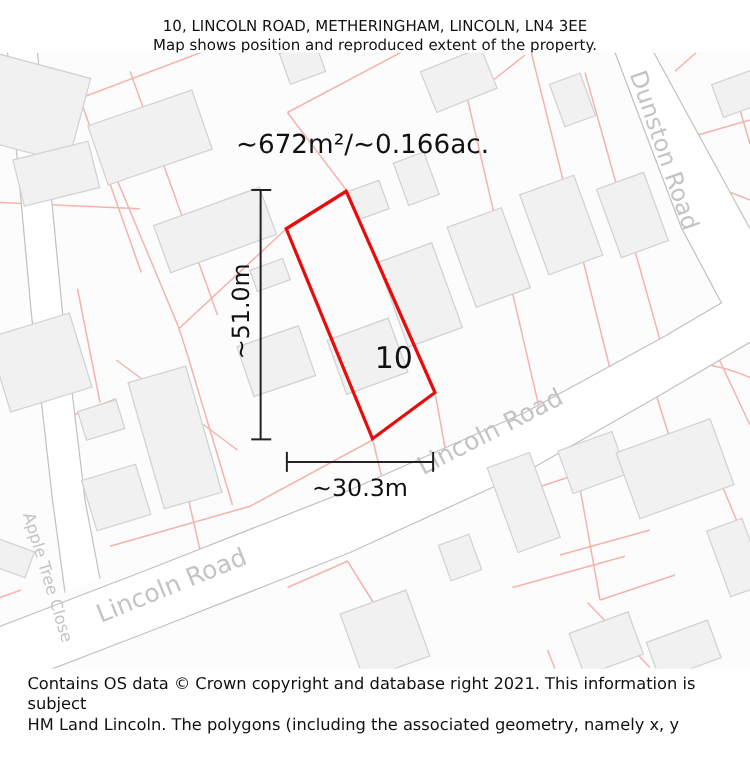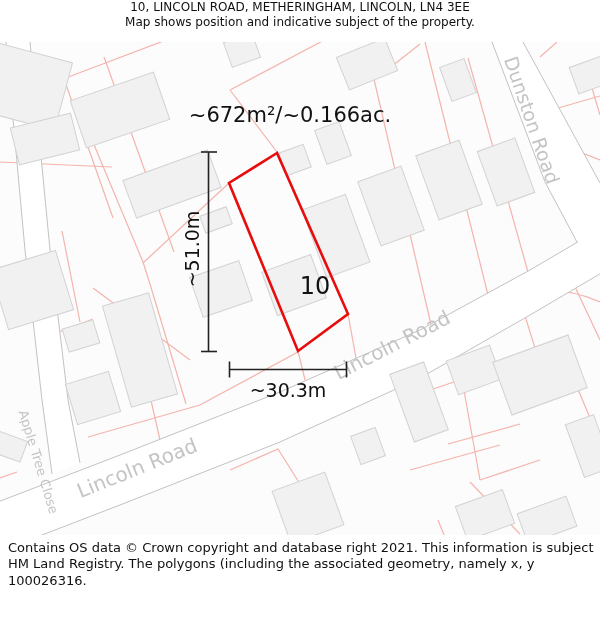--- a/index.html
+++ b/index.html
@@ -3,41 +3,41 @@
 <meta charset="utf-8">
 <style>
   :root{
     --background:#fcfcfc; --building-fill:#f1f1f1; --building-stroke:#d2d2d2;
     --boundary-pink:#f4b4ac; --road-edge:#c2c2c2; --road-label:#c4c4c4;
     --plot-outline:#e80c0c; --ink:#1a1a1a;
   }
   html,body{margin:0;padding:0;}
   body{width:600px;height:625px;background:#ffffff;font-family:"DejaVu Sans","Liberation Sans",sans-serif;color:var(--ink);}
   .page{width:600px;height:625px;overflow:hidden;display:flex;flex-direction:column;}
-  .header{height:42px;box-sizing:border-box;padding-top:0;text-align:center;font-size:12px;line-height:15px;color:#111;}
+  .header{height:42px;box-sizing:border-box;padding-top:14px;text-align:center;font-size:12px;line-height:15px;color:#111;}
   .map-wrap{position:relative;width:600px;height:493px;background:var(--background);overflow:hidden;}
   .map-wrap svg{display:block;}
   .bld{fill:var(--building-fill);stroke:var(--building-stroke);stroke-width:1;}
   .pink{fill:none;stroke:var(--boundary-pink);stroke-width:1.2;}
   .roadfill{fill:#ffffff;stroke:none;}
   .roadedge{fill:none;stroke:var(--road-edge);stroke-width:1;}
   .roadlabel{fill:var(--road-label);}
   .plot{fill:none;stroke:var(--plot-outline);stroke-width:2.6;stroke-linejoin:miter;}
   .dim{stroke:#222222;stroke-width:1.6;}
   .blacktext{fill:#111111;}
-  .footer{height:90px;box-sizing:border-box;padding:5px 5px 0 8px;font-size:13px;line-height:16.4px;color:#111;}
+  .footer{height:90px;box-sizing:border-box;padding:5px 5px 0 22px;font-size:13px;line-height:16.4px;color:#111;}
 </style>
 </head>
 <body>
 
 <div class="page">
 
   <div class="header">
     <div>10, LINCOLN ROAD, METHERINGHAM, LINCOLN, LN4 3EE</div>
-    <div>Map shows position and indicative subject of the property.</div>
+    <div>Map shows position and reproduced extent of the property.</div>
   </div>
 
   <div class="map-wrap">
     <svg width="600" height="493" viewBox="0 0 600 493">
 
       <g>
         <polyline class="pink" points="0,38 42,45 240,-30"></polyline>
         <polyline class="pink" points="63,34 113,176"></polyline>
         <polyline class="pink" points="104,15 174,210"></polyline>
         <polyline class="pink" points="0,120 112,125"></polyline>
@@ -144,17 +144,16 @@
         <text class="blacktext" x="288" y="355" text-anchor="middle" font-size="19">~30.3m</text>
       </g>
 
       <text class="blacktext" x="290" y="80" text-anchor="middle" font-size="21">~672m²/~0.166ac.</text>
       <text class="blacktext" x="315" y="252" text-anchor="middle" font-size="24">10</text>
     </svg>
   </div>
 
   <div class="footer">
     <div>Contains OS data © Crown copyright and database right 2021. This information is subject</div>
-    <div>HM Land Registry. The polygons (including the associated geometry, namely x, y</div>
-    <div>100026316.</div>
+    <div>HM Land Lincoln. The polygons (including the associated geometry, namely x, y</div>
   </div>
 
 </div>
 
 </body></html>

